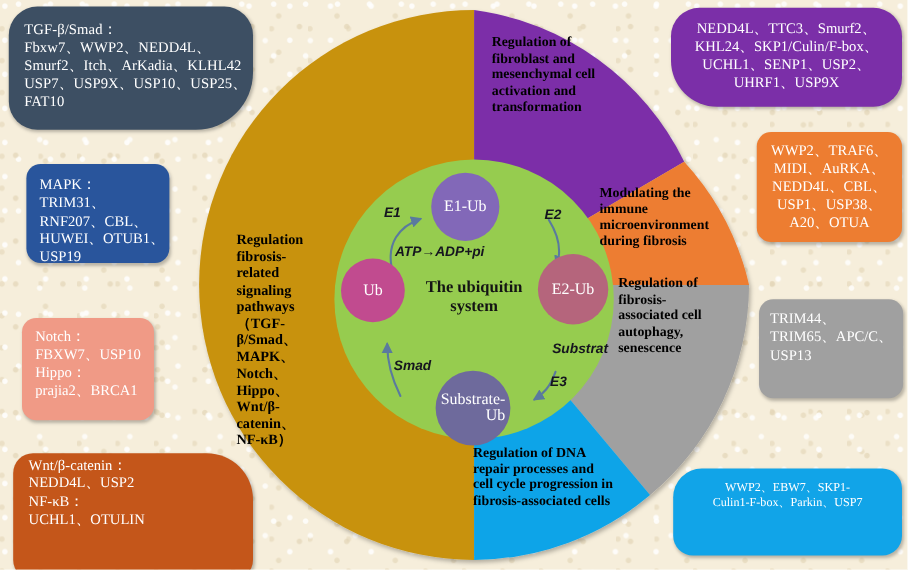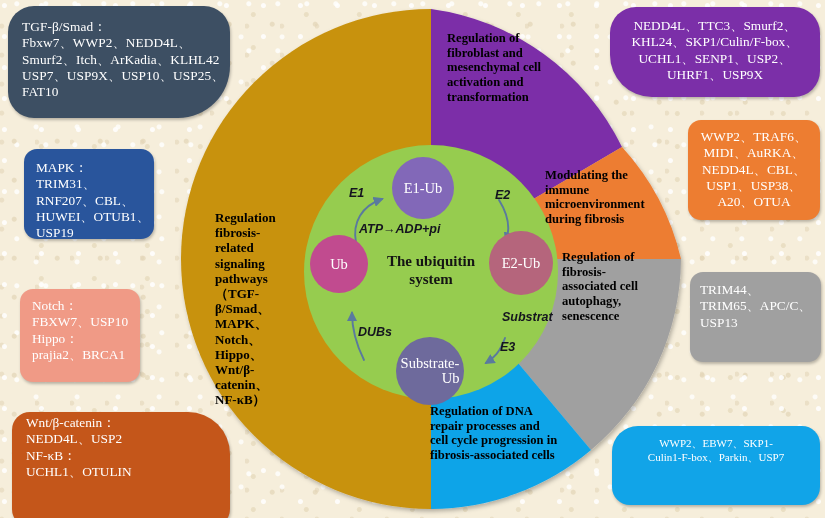--- a/index.html
+++ b/index.html
@@ -268,21 +268,21 @@
 
   <div class="node node-ub">Ub</div>
   <div class="node node-e1ub">E1-Ub</div>
   <div class="node node-e2ub">E2-Ub</div>
   <div class="node node-subub">Substrate-
 Ub</div>
 
   <div class="flow-label lb-e1">E1</div>
   <div class="flow-label lb-atp">ATP→ADP+pi</div>
   <div class="flow-label lb-e2">E2</div>
-  <div class="flow-label lb-dubs">DUBs</div>
+  <div class="flow-label lb-dubs">Smad</div>
   <div class="flow-label lb-sub">Substrat</div>
   <div class="flow-label lb-e3">E3</div>
 
   <div class="callout box-tgf">TGF-β/Smad：
 Fbxw7、WWP2、NEDD4L、
 Smurf2、Itch、ArKadia、KLHL42
 USP7、USP9X、USP10、USP25、
 FAT10</div>
   <div class="callout box-mapk">MAPK：
 TRIM31、

